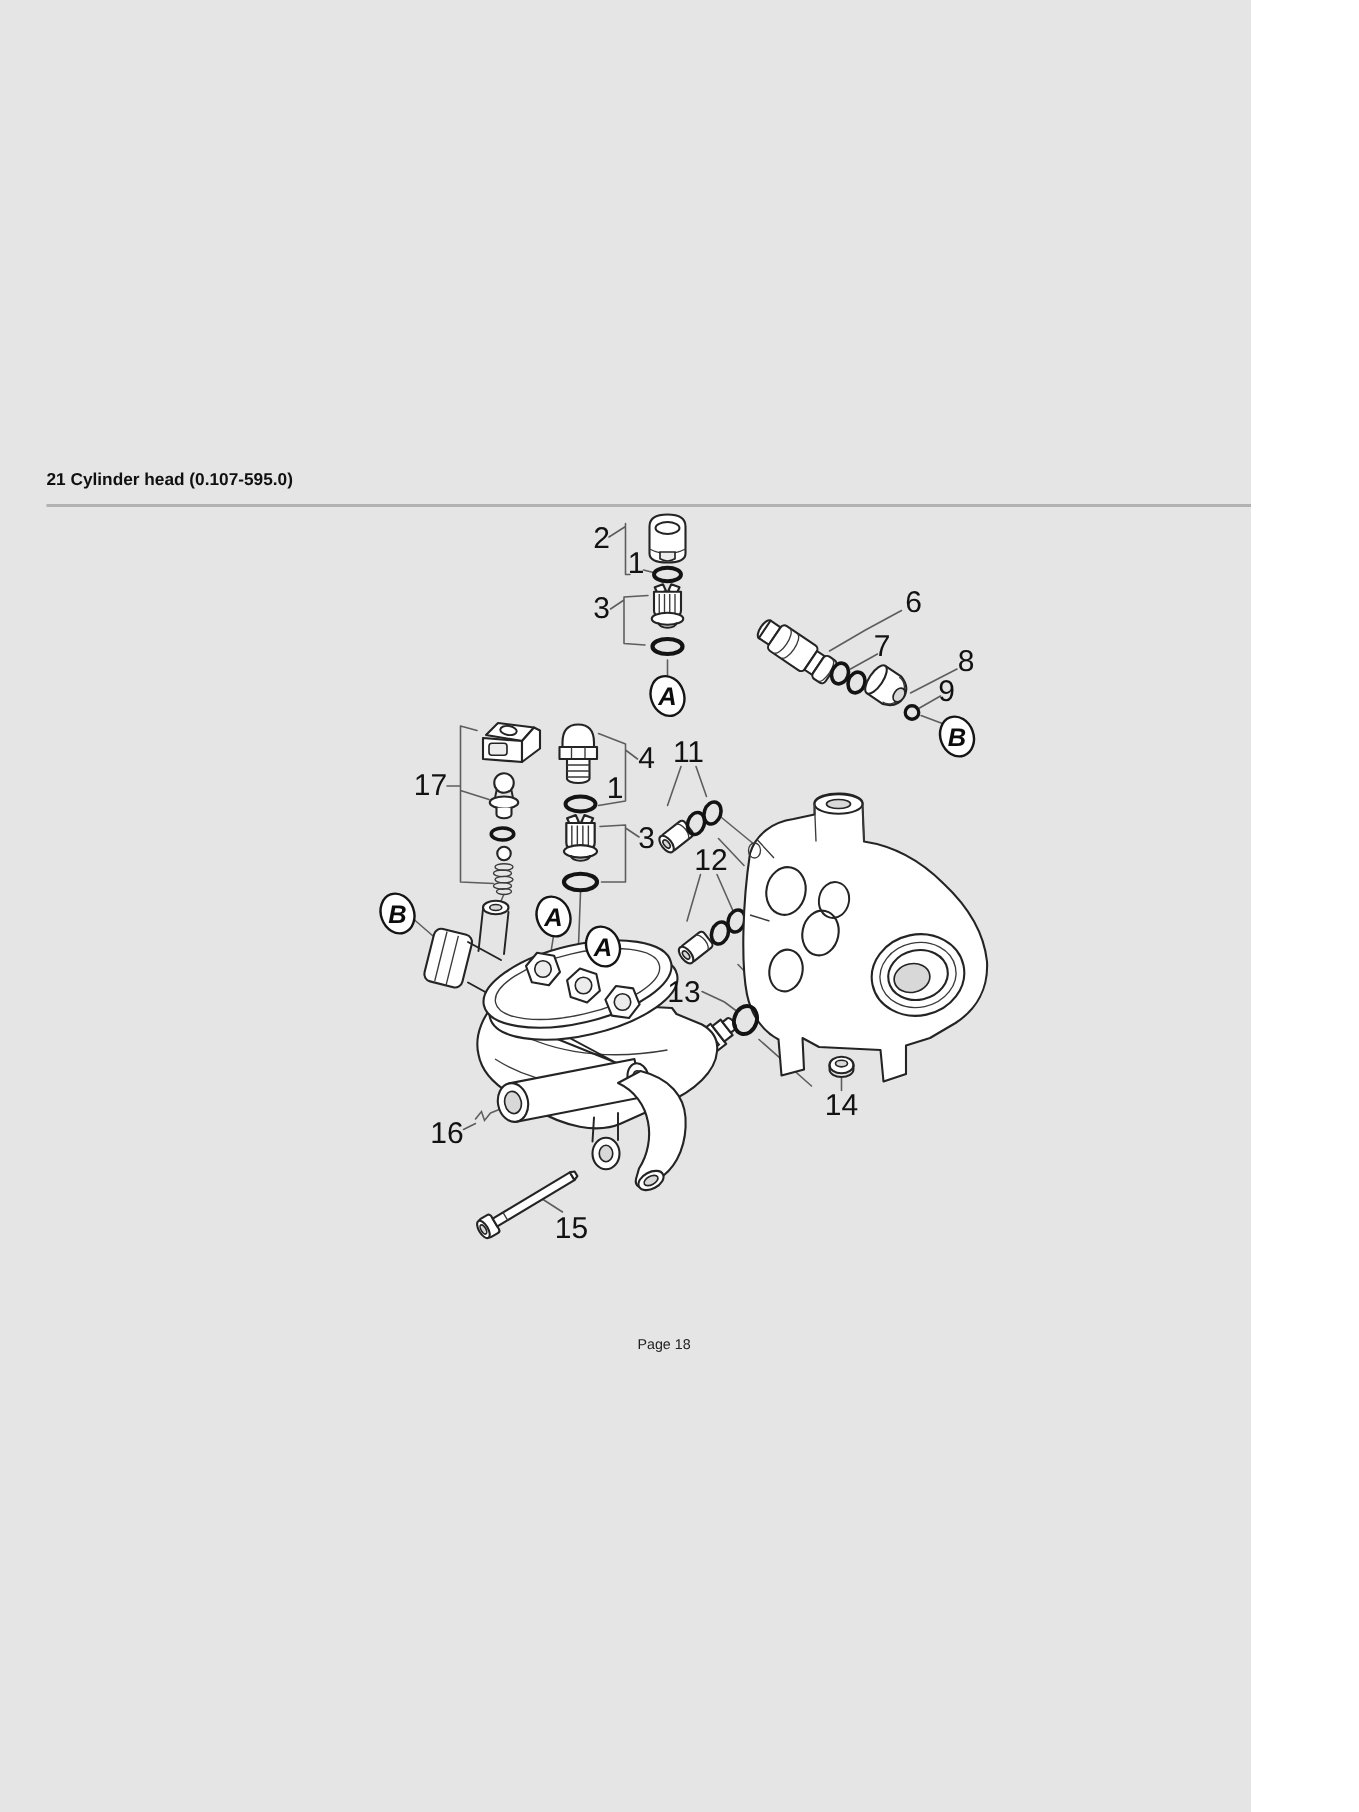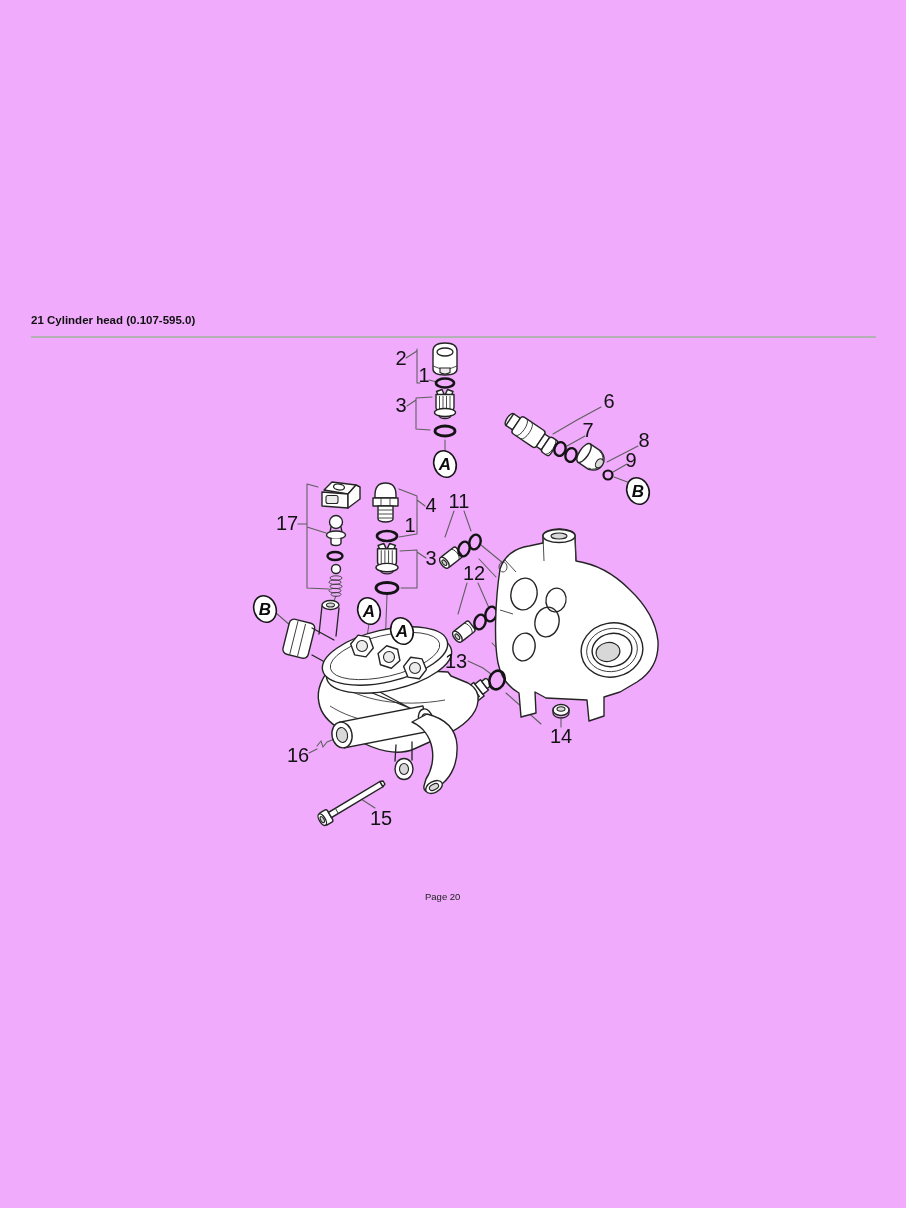--- a/index.html
+++ b/index.html
@@ -1,16 +1,16 @@
 <!DOCTYPE html>
 <html><head>
 <meta charset="utf-8">
 <style>
   html,body{margin:0;padding:0;background:#fff;}
-  .page{position:relative;width:906px;height:1208px;background:#f0abfc;overflow:hidden;
+  .page{position:relative;width:834px;height:1208px;background:#e5e5e5;overflow:hidden;
         font-family:"Liberation Sans",sans-serif;}
   .title{position:absolute;left:31px;top:314px;font-size:11.5px;font-weight:bold;color:#101010;}
   .rule{position:absolute;left:31px;top:336px;width:845px;height:2px;background:#b2b2b2;}
   .footer{position:absolute;left:425px;top:891px;font-size:9.5px;color:#222;}
   svg.diagram{position:absolute;left:0;top:0;}
   
   .pt  {fill:#ffffff;stroke:#242424;stroke-width:1.4;stroke-linejoin:round;stroke-linecap:round;}
   .ptn {fill:none;stroke:#242424;stroke-width:1.3;stroke-linejoin:round;stroke-linecap:round;}
   .thin{fill:none;stroke:#3a3a3a;stroke-width:0.9;}
   .dk  {fill:#d8d8d8;stroke:#242424;stroke-width:1.1;}
@@ -295,14 +295,14 @@
       <ellipse class="co" cx="369" cy="611" rx="11" ry="13.5" transform="rotate(-20 369 611)"></ellipse>
       <text class="clbl" x="369" y="617">A</text>
     </g>
     <g>
       <ellipse class="co" cx="402" cy="631" rx="11" ry="13.5" transform="rotate(-20 402 631)"></ellipse>
       <text class="clbl" x="402" y="637">A</text>
     </g>
 
   </svg>
 
-  <div class="footer">Page 20</div>
+  <div class="footer">Page 18</div>
 </div>
 
 </body></html>

